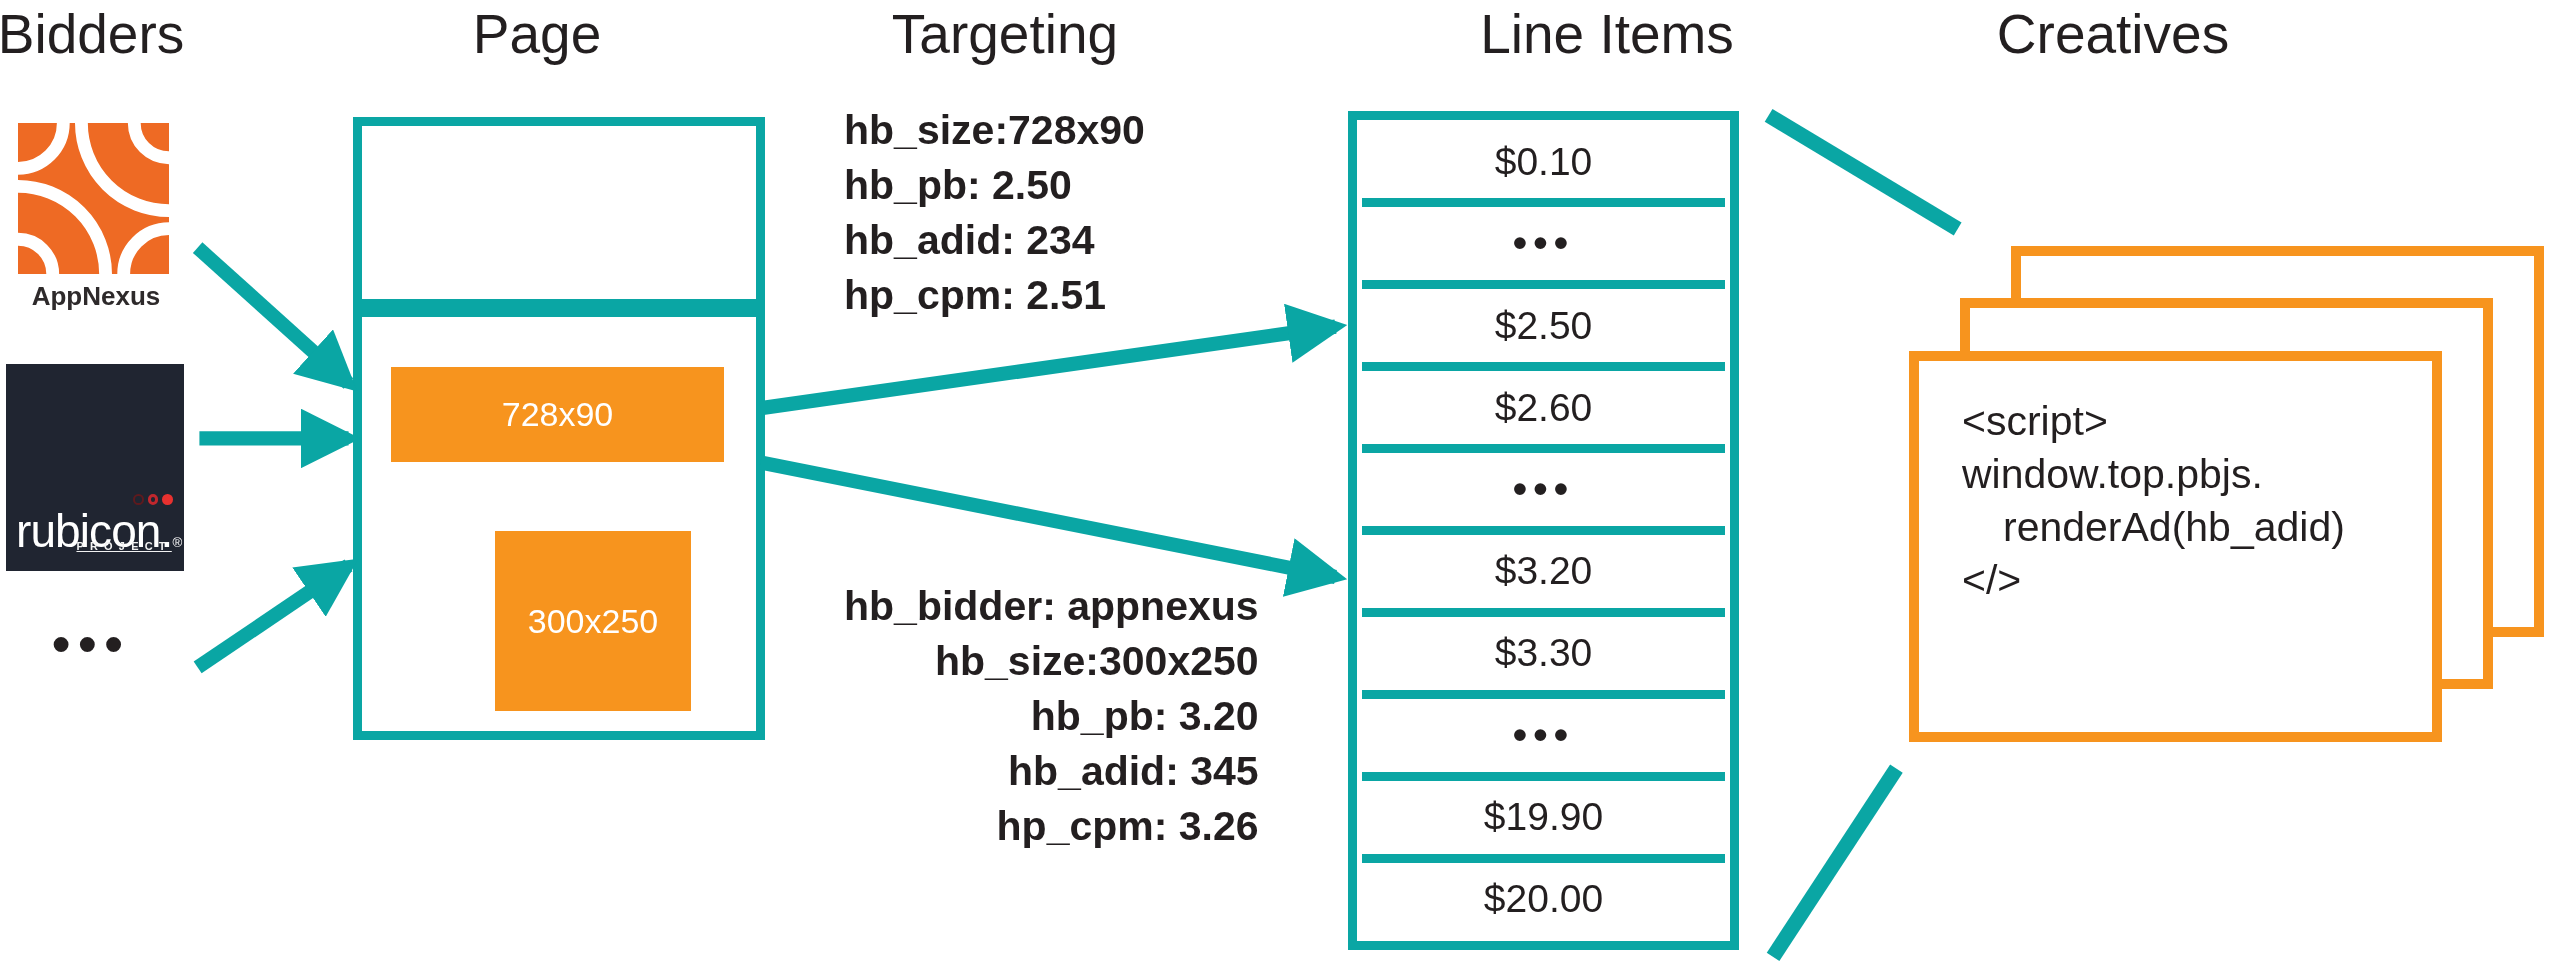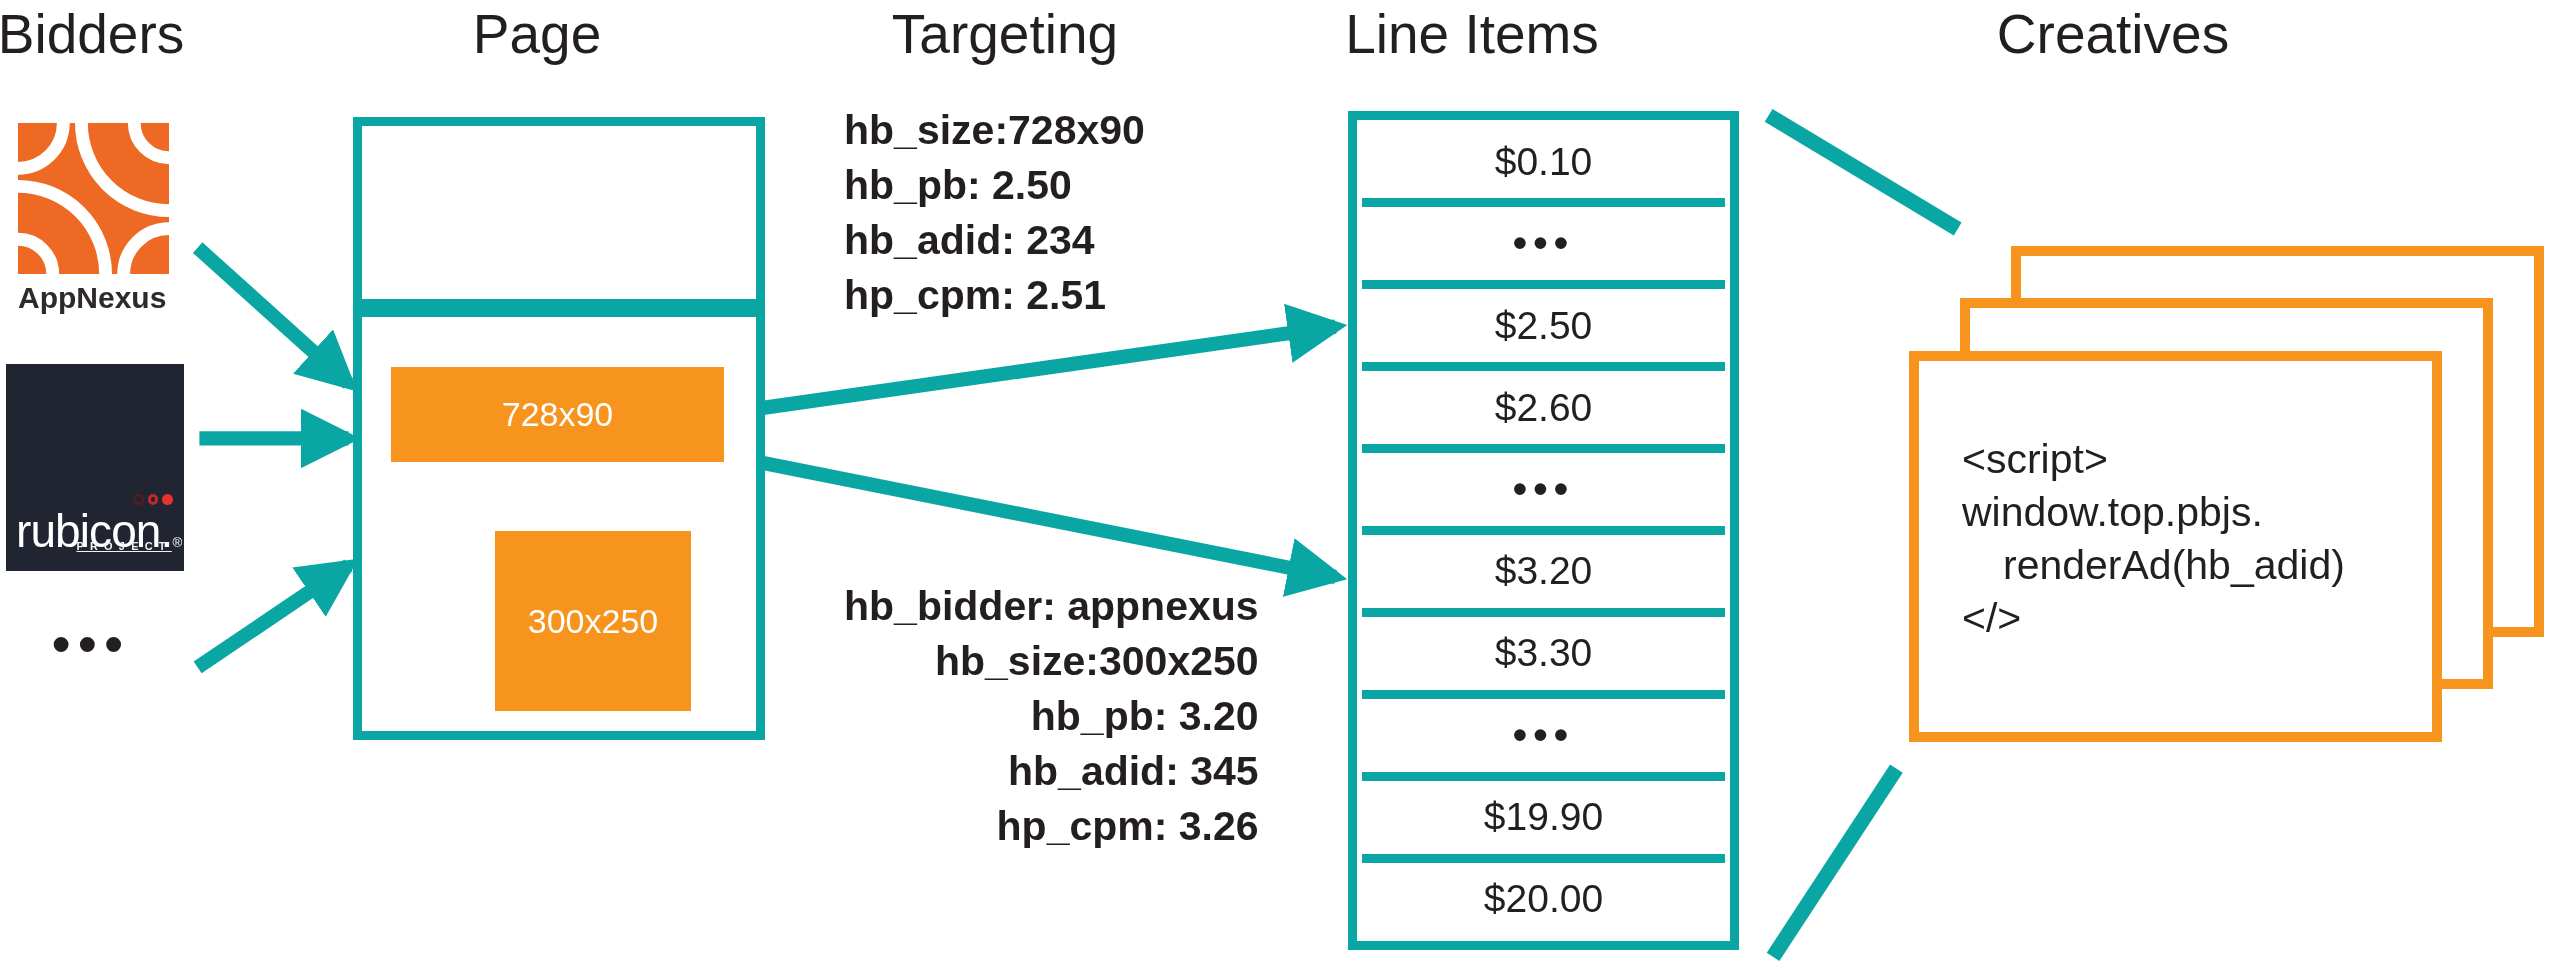--- a/index.html
+++ b/index.html
@@ -11,21 +11,21 @@
     position:relative; width:2576px; height:963px; background:#fff;
     font-family:"Liberation Sans", sans-serif; color:var(--dark); overflow:hidden;border-radius:26px;
   }
   .hdr{
     position:absolute; top:0; transform:translateX(-50%);
     font-size:55px; font-weight:400; line-height:69px; color:var(--dark); white-space:nowrap;
   }
   
   .appnexus{position:absolute; left:18px; top:123px; width:156px;}
   .ax-logo{display:block; width:151px; height:151px;}
-  .ax-label{margin-top:7px; font-size:30px; font-weight:700; color:#2E2A2B;}
+  .ax-label{margin-top:7px; text-align:center; font-size:26px; font-weight:700; color:#2E2A2B;}
   .rubicon{position:absolute; left:6.2px; top:364px; width:178px; height:207px; background:var(--rubicon_bg);}
   .rb-dots{position:absolute; top:130px; right:11.5px; display:flex; gap:3.6px;}
   .rb-dots span{width:10.7px; height:10.7px; border-radius:50%; box-sizing:border-box;}
   .rb-dots .d1{border:2.7px solid #5E1A1E;}
   .rb-dots .d2{border:3.6px solid #C1272D;}
   .rb-dots .d3{background:var(--rubicon_red);}
   .rb-word{position:absolute; left:9.8px; top:140px; font-size:46px; font-weight:500; color:#fff; letter-spacing:-0.9px; white-space:nowrap;}
   .rb-reg{font-size:13.3px; vertical-align:baseline;}
   .rb-project{position:absolute; right:12.4px; top:176px; font-size:11px; font-weight:700; letter-spacing:6.2px; color:#F2F2F2;text-decoration:underline;}
   .bidder-dots{position:absolute; left:52px; top:614px; font-size:52px; font-weight:700; letter-spacing:8px; color:var(--dark);}
@@ -44,35 +44,35 @@
     border:9px solid var(--teal); background:#fff; padding:5.3px; display:flex; flex-direction:column;
   }
   .li-row{flex:1; display:flex; align-items:center; justify-content:center; font-size:39px; font-weight:400; color:var(--dark); border-top:9px solid var(--teal);}
   .li-row:first-child{border-top:none;}
   .li-row.dots{font-size:41px; font-weight:700; letter-spacing:6.2px;}
   
   .creative{position:absolute; width:533px; height:391px; box-sizing:border-box; border:10.7px solid var(--orange); background:#fff;}
   .creative.back{left:2011px; top:246px;}
   .creative.mid{left:1960px; top:298px;}
   .creative.front{left:1909px; top:351px;}
-  .code{padding:72px 0 0 43px; font-size:41px; line-height:53px; font-weight:400; color:var(--dark); white-space:nowrap;}
+  .code{padding:34px 0 0 43px; font-size:41px; line-height:53px; font-weight:400; color:var(--dark); white-space:nowrap;}
   .code .indent{padding-left:41px;}
   
   .overlay{position:absolute; left:0; top:0; pointer-events:none;}
   .tealline{stroke:var(--teal); fill:none;}
 </style>
 </head>
 <body>
 
 <div class="stage">
 
   <div class="hdr" style="left:91px">Bidders</div>
   <div class="hdr" style="left:537px">Page</div>
   <div class="hdr" style="left:1005px">Targeting</div>
-  <div class="hdr" style="left:1472px">Line Items</div>
+  <div class="hdr" style="left:1607px">Line Items</div>
   <div class="hdr" style="left:2113px">Creatives</div>
 
   <div class="appnexus">
     <svg class="ax-logo" viewBox="0 0 100 100">
       <rect x="0" y="0" width="100" height="100" fill="var(--appnexus_orange)"></rect>
       <g stroke="#fff" stroke-width="8.5" fill="none">
         <circle cx="0" cy="0" r="30"></circle>
         <circle cx="100" cy="0" r="23"></circle>
         <circle cx="100" cy="0" r="58"></circle>
         <circle cx="0" cy="100" r="23"></circle>

